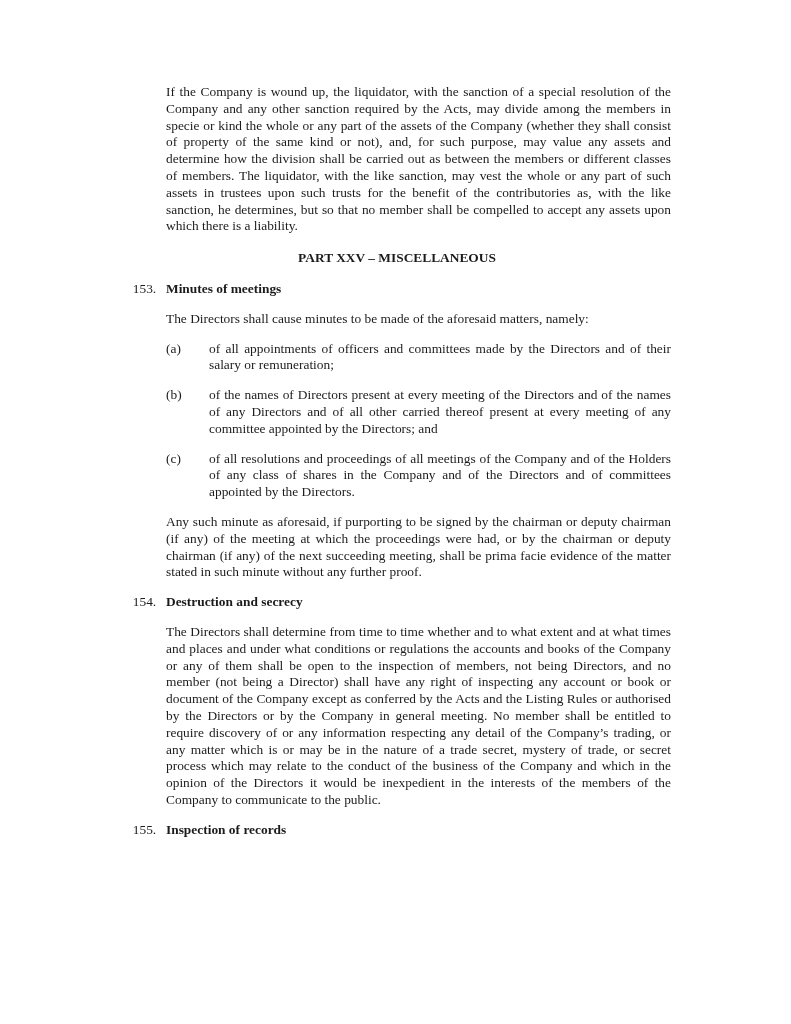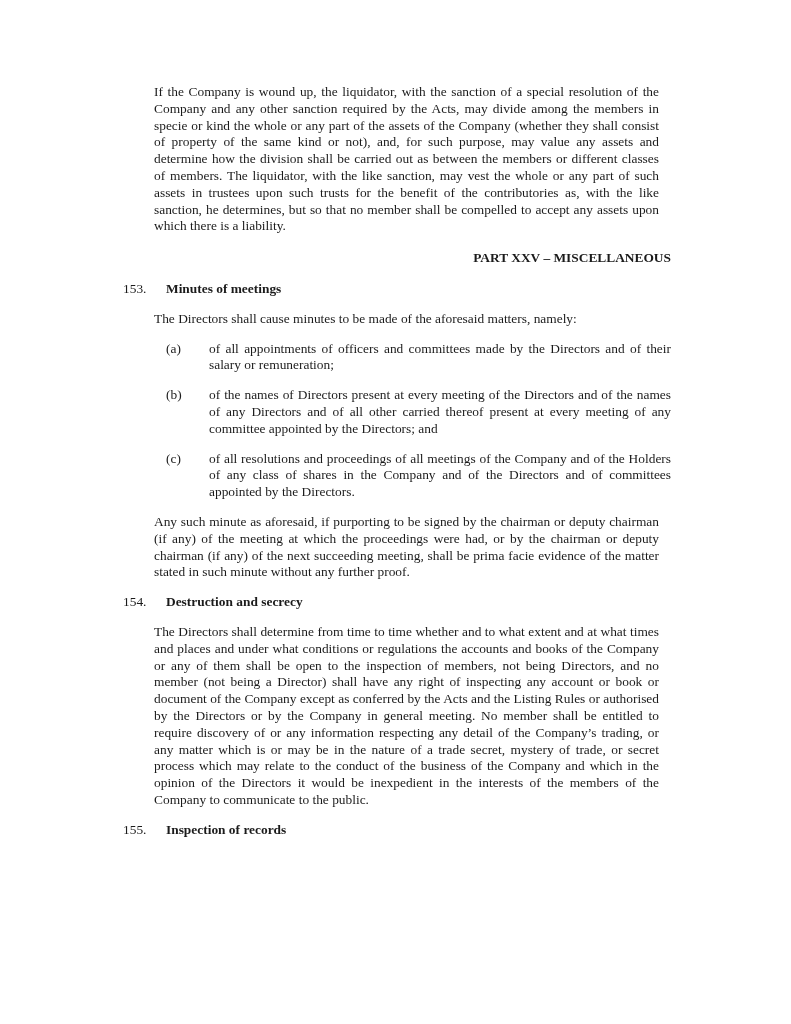--- a/index.html
+++ b/index.html
@@ -17,36 +17,37 @@
     font-family: "Liberation Serif", "DejaVu Serif", serif;
     font-size: 13.4px;
     line-height: 16.8px;
     color: #1b1b1b;
     overflow: hidden;
   }
   .block {
     margin: 0 0 13px 0;
   }
   .para {
-    margin-left: 31px;
+    margin-left: 43px;
     width: 505px;
     text-align: justify;
     font-family: Liberation Serif, serif;
   }
   .justify-last {
     text-align-last: justify;
   }
   .part-heading {
-    text-align: right;
+    text-align: center;
     font-weight: bold;
     margin: 15px 0 14px 0;
   }
   .section-head {
     display: flex;
     margin: 0 0 13px 0;
+    text-align: center;
   }
   .num-col {
     width: 43px;
     flex: none;
   }
   .sec-title {
     font-weight: bold;
   }
   .item-row {
     display: flex;

